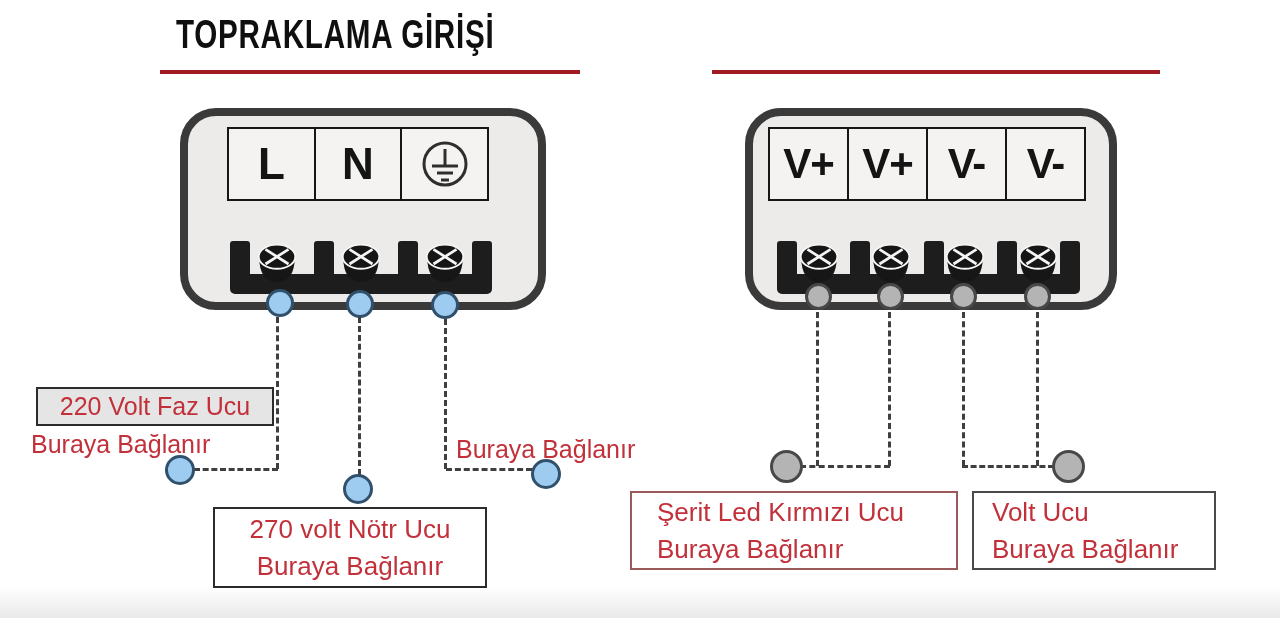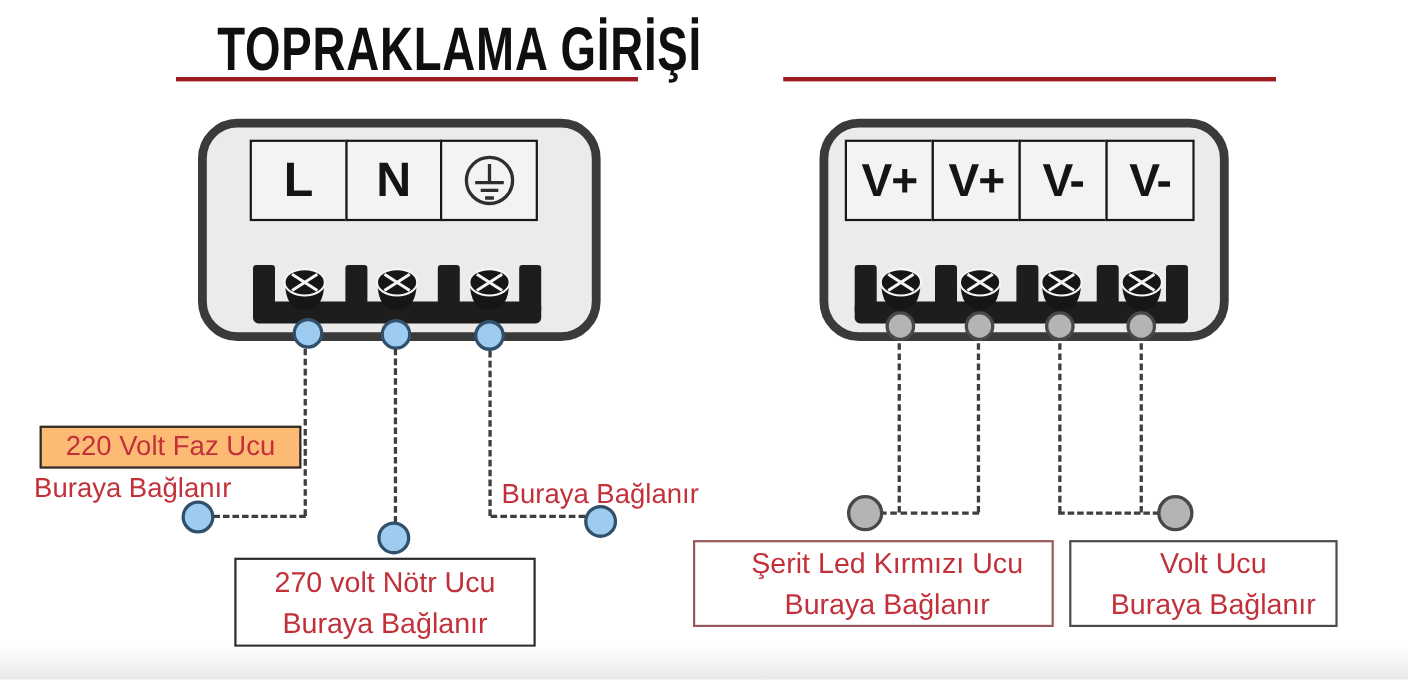--- a/index.html
+++ b/index.html
@@ -1,21 +1,21 @@
 <!DOCTYPE html>
 <html><head>
 <meta charset="utf-8">
 <style>
   * { margin:0; padding:0; box-sizing:border-box; }
   html,body { width:1280px; height:618px; }
   body { font-family:"Liberation Sans", sans-serif; background:#ffffff; overflow:hidden; }
   #stage { position:relative; width:1280px; height:618px; background:#ffffff; }
 
   .title { position:absolute; top:12px; text-align:left; font-weight:bold;
-           font-size:56px; color:#0f0f0f; white-space:nowrap; }
+           font-size:40px; color:#0f0f0f; white-space:nowrap; }
   .title > span { display:inline-block; transform:scaleX(0.74); transform-origin:center; letter-spacing:1px; }
   .underline { position:absolute; height:4px; background:#9e1b22; }
 
   .housing { position:absolute; width:366px; height:202px; top:108px;
              background:#ecebe9; border:8px solid #3a3a3a; border-radius:36px; }
 
   .strip { position:absolute; display:flex; }
   .cell { flex:1; background:#f4f3f1; border:2px solid #161616; margin-left:-2px;
           display:flex; align-items:center; justify-content:center;
           font-weight:bold; color:#141414; }
@@ -30,26 +30,26 @@
   .screw { position:absolute; top:1px; width:46px; height:44px; }
 
   .dot { position:absolute; border-radius:50%; }
   .dot-blue { background:#9ecbf0; border:3px solid #31506b; }
   .dot-gray { background:#b4b4b4; border:3px solid #484848; }
 
   .dashv { position:absolute; width:0; border-left:3px dashed #3f3f3f; }
   .dashh { position:absolute; height:0; border-top:3px dashed #3f3f3f; }
 
   .redtext { color:#c2303a; }
-  .lblbox { position:absolute; background:#fdba74; border:2px solid #2b2b2b;
+  .lblbox { position:absolute; background:#e5e5e5; border:2px solid #2b2b2b;
             display:flex; align-items:center; justify-content:center;
             font-size:25px; }
   .lblline { position:absolute; font-size:25px; white-space:nowrap; }
   .lblbox2 { position:absolute; background:#ffffff; font-size:26px; line-height:37px;
-             display:flex; flex-direction:column; justify-content:center;align-items:center; }
+             display:flex; flex-direction:column; justify-content:center; }
 
   .bottom-fade { position:absolute; left:0; top:588px; width:1280px; height:30px;
                  background:linear-gradient(#fefefe, #e9e9e9); }
 </style>
 </head>
 <body>
 
 <div id="stage">
 
   <div class="title" style="left:120px; width:500px;">

